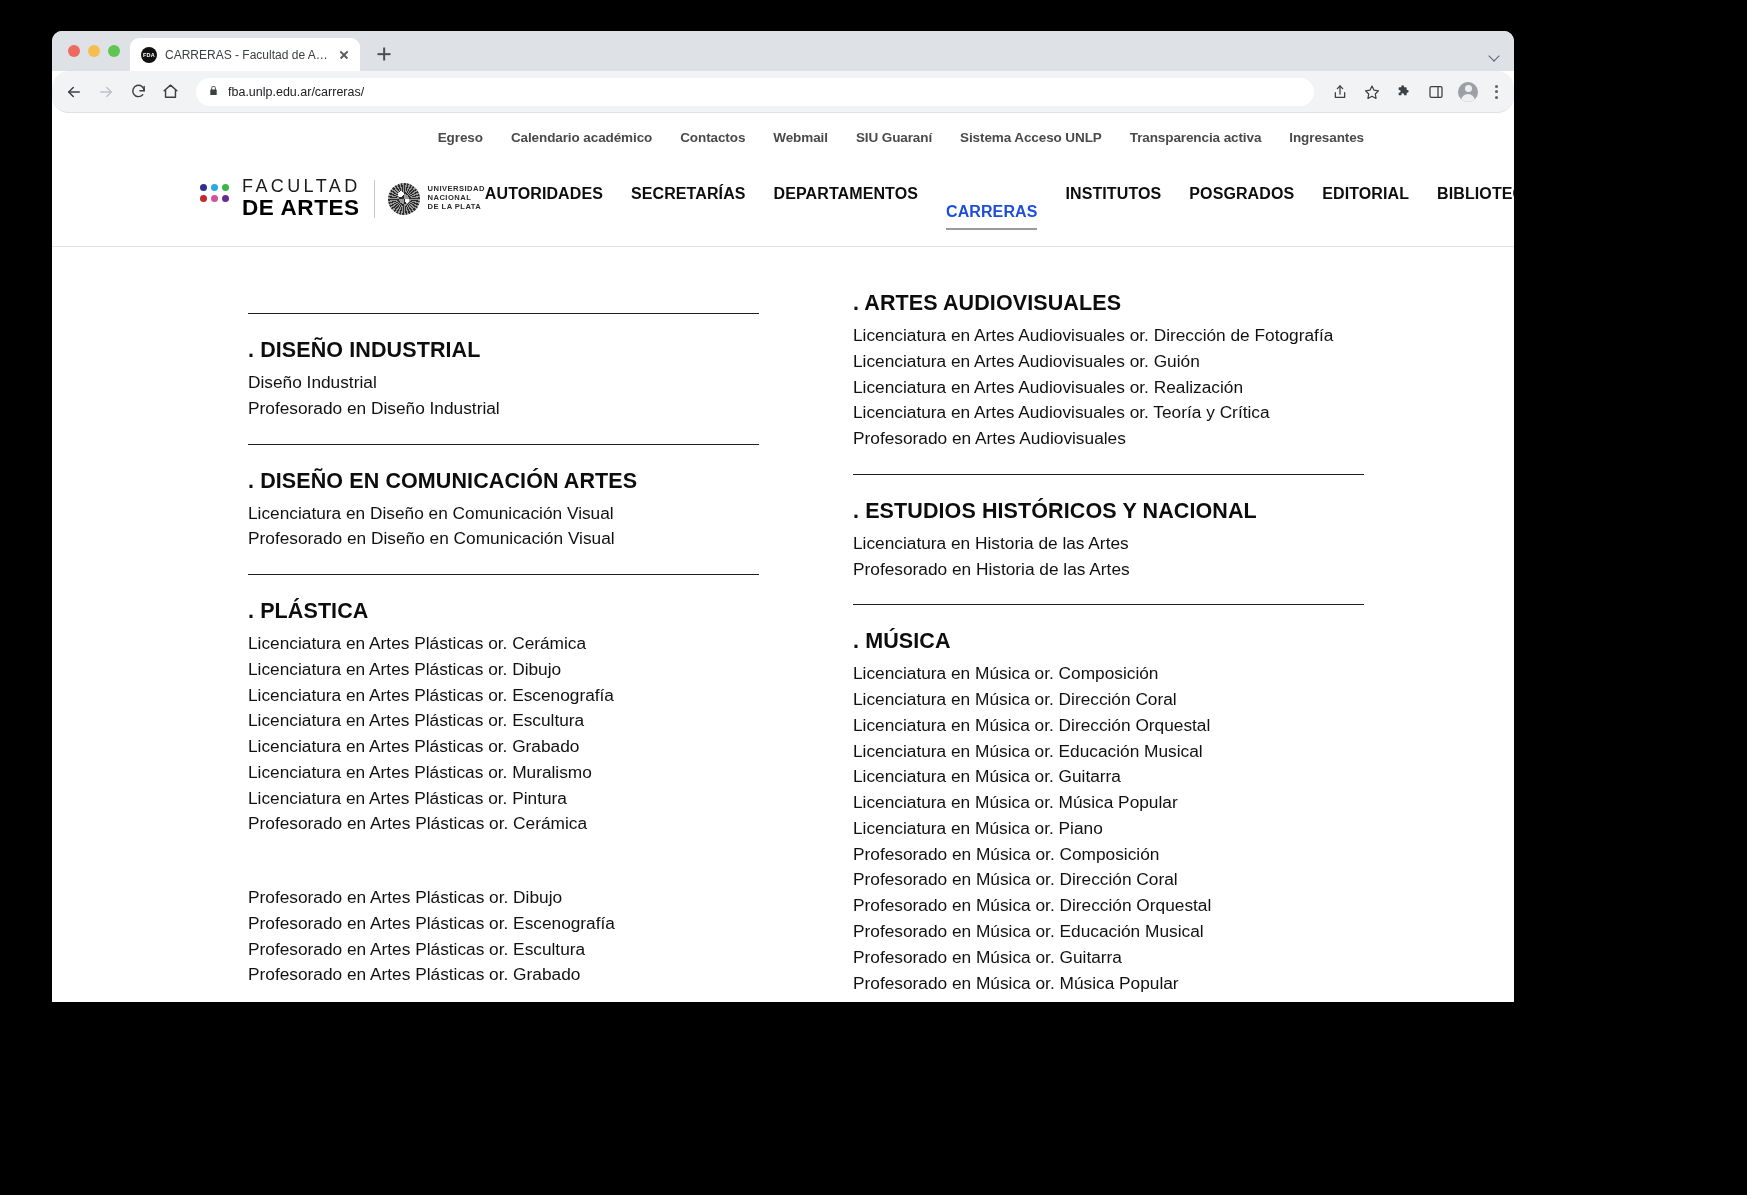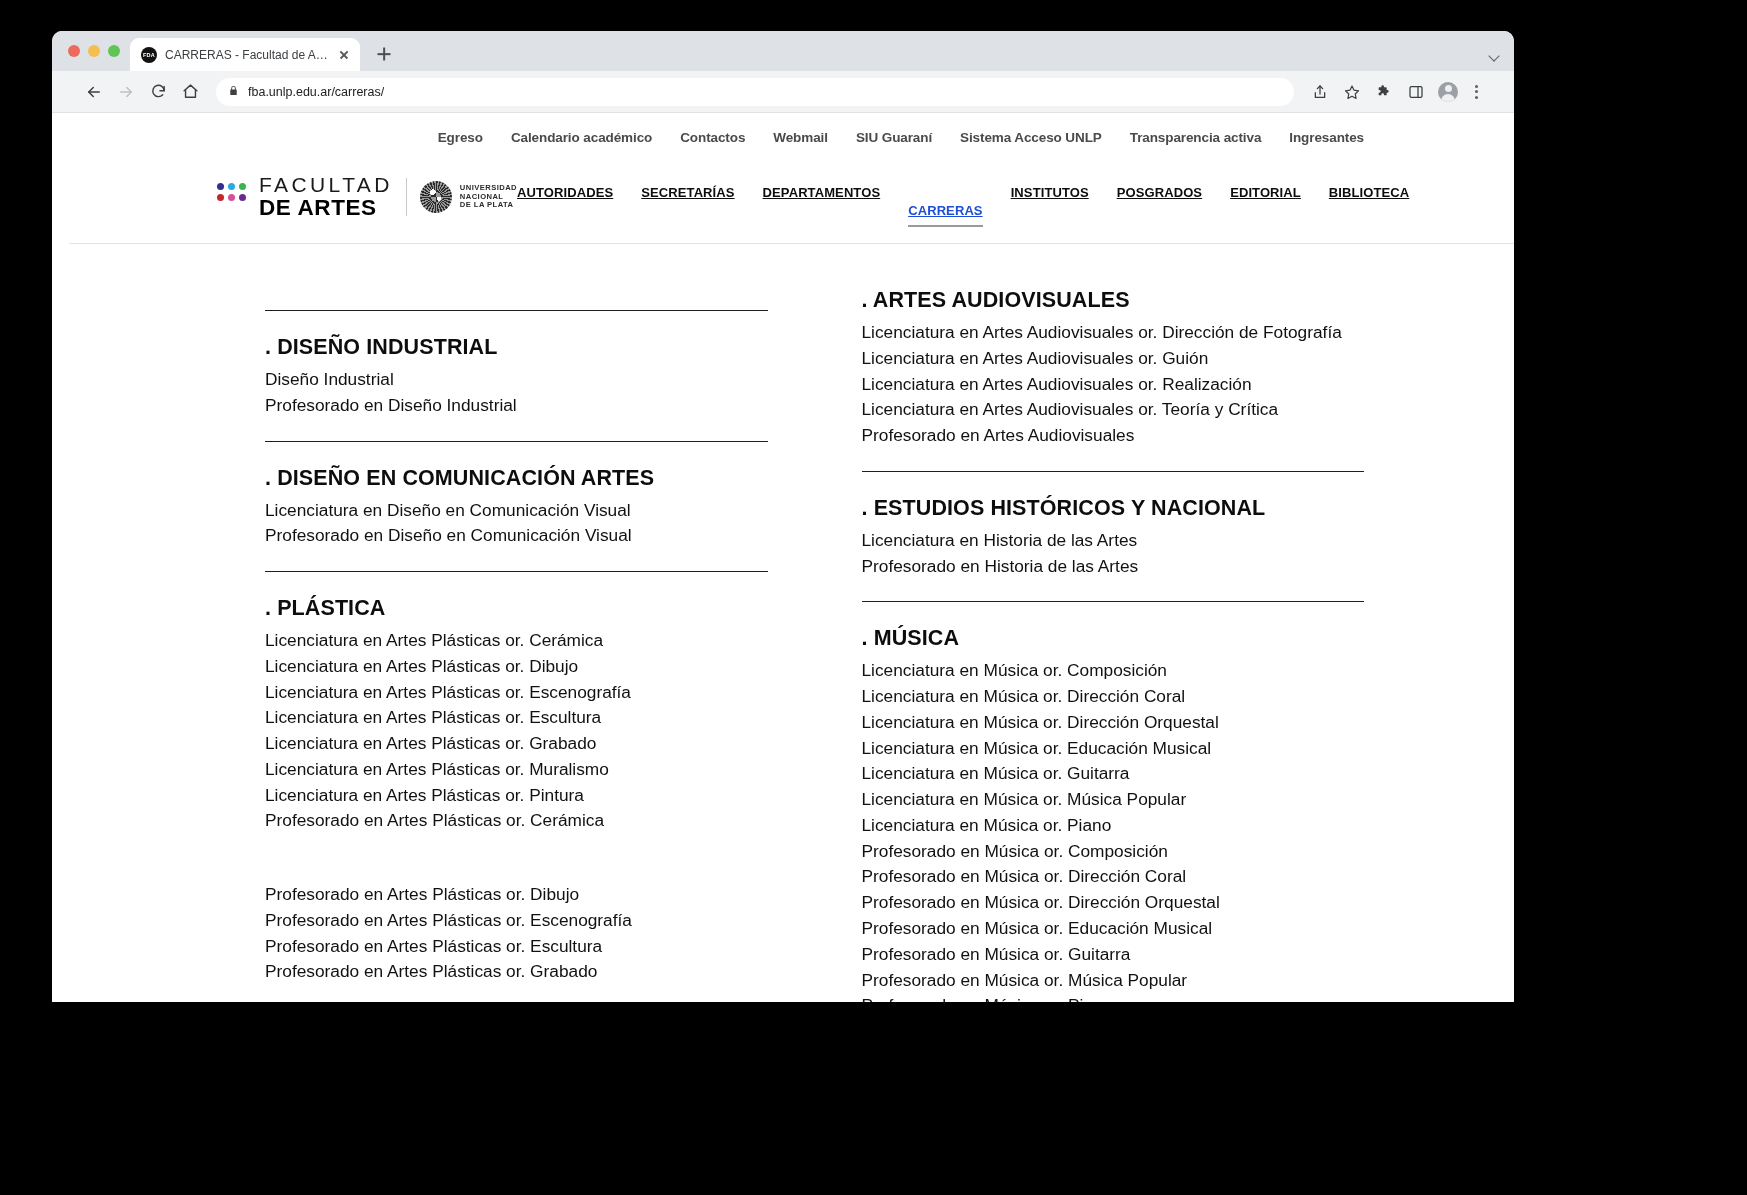--- a/index.html
+++ b/index.html
@@ -95,23 +95,24 @@
     border-bottom: 1.6px solid #5f6368;
     transform: rotate(45deg);
     display: block;
   }
 
   
   .toolbar {
     height: 42px;
     background: #f1f3f4;
     display: flex; align-items: center;
-    padding: 0 28px;
+    padding: 0 8px;
     gap: 4px;
     border-bottom: 1px solid #dfe1e3;
+    border-radius: 17px;
   }
   .tb-btn {
     width: 28px; height: 28px;
     display: flex; align-items: center; justify-content: center;
     flex: 0 0 auto;
   }
   .tb-btn svg { display: block; }
 
   .omnibox {
     flex: 1 1 auto;
@@ -150,21 +151,20 @@
     justify-content: center; gap: 2.5px; flex: 0 0 auto;
   }
   .kebab i { width: 3px; height: 3px; border-radius: 50%; background: #5f6368; display:block;}
 
   
   .page {
     background: #ffffff;
     height: 889px;
     overflow: hidden;
     position: relative;
-    padding-left: 17px;
   }
 
   .site-header {
     border-bottom: 1px solid #e3e3e3;
     padding-top: 8px;
   }
 
   
   .util-nav {
     display: flex; justify-content: flex-end;
@@ -195,21 +195,21 @@
   .logo-dots {
     display: grid;
     grid-template-columns: repeat(3, 7px);
     grid-template-rows: repeat(3, 7px);
     gap: 4px;
     flex: 0 0 auto;
   }
   .logo-dots i { width: 7px; height: 7px; border-radius: 50%; display: block; }
   .logo-word { line-height: 1; }
   .logo-word .l1 {
-    font-size: 21px; letter-spacing: 3.4px; color: #1a1a1a; font-weight: 400;
+    font-size: 18px; letter-spacing: 3.4px; color: #1a1a1a; font-weight: 400;
     display:block;
   }
   .logo-word .l2 {
     font-size: 22.5px; letter-spacing: 0.6px; color: #000000; font-weight: 800;
     display:block; margin-top: 2px;
   }
   .logo-divider { width: 1px; height: 38px; background: #c8c8c8; }
   .unlp { display: flex; align-items: center; gap: 8px; }
   .unlp-seal {
     width: 32px; height: 32px; border-radius: 50%;
@@ -221,27 +221,26 @@
   }
   .unlp-text { line-height: 1.18; }
   .unlp-text span {
     display: block;
     font-size: 7.6px; font-weight: 700; letter-spacing: 0.45px; color: #2b2b2b;
   }
 
   
   .main-nav { display: flex; align-items: center; gap: 28px; }
   .nav-item {
-    font-size: 13px; font-weight: 800;
+    font-size: 16px; font-weight: 800;
     letter-spacing: 0.1px;
     color: #0d0d0d;
     white-space: nowrap;
     padding-bottom: 7px;
     border-bottom: 2px solid transparent;
-    text-decoration: underline;
   }
   .nav-item.active {
     color: #1d4ed8;
     border-bottom-color: #9a9a9a;
     margin-top: 36px;
   }
 
   
   .content {
     display: flex;

